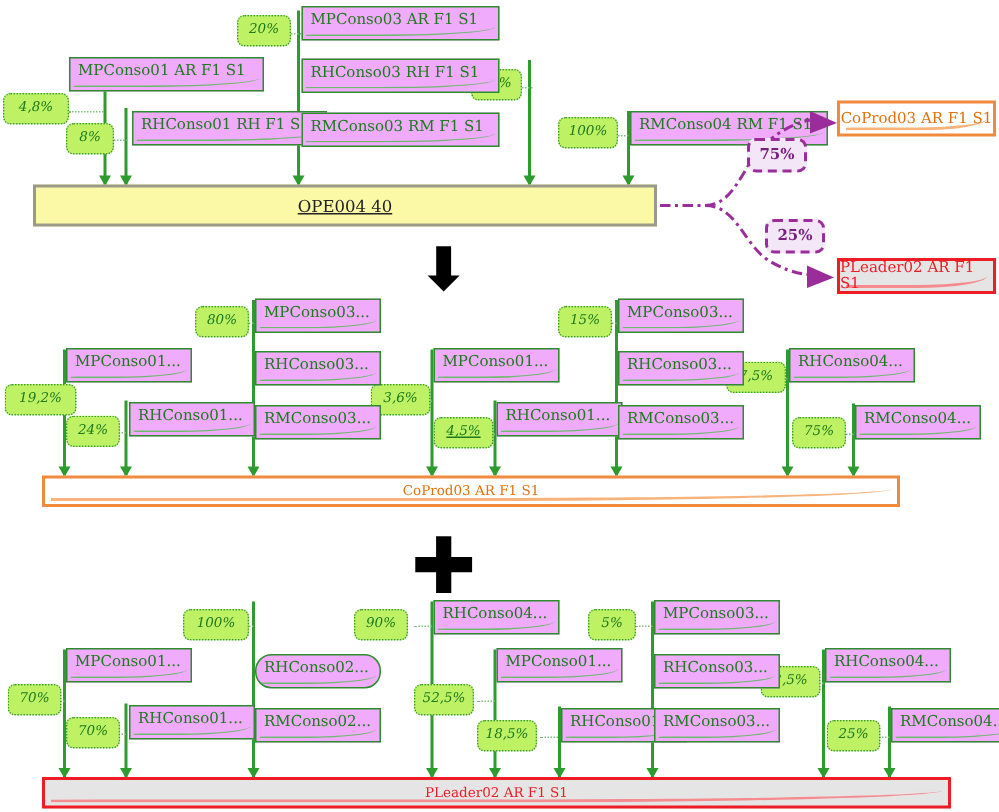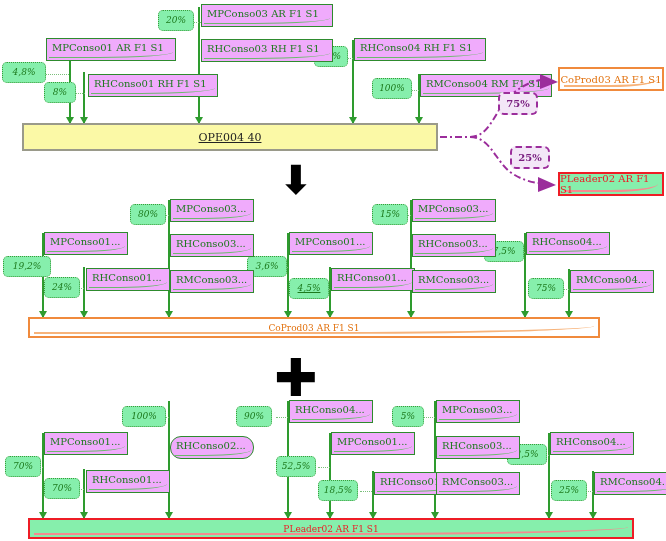--- a/index.html
+++ b/index.html
@@ -41,21 +41,21 @@
     border-bottom: 1.5px solid #6cba6c;
     border-radius: 0 0 60% 0 / 0 0 100% 0;
   }
   .flag .lbl { position: relative; }
 
   
   .pct {
     position: absolute;
     border: 1.5px dotted #3a9a3a;
     border-radius: 5px;
-    background: #86efac;
+    background: #bef264;
     color: #1d7a1d;
     font-family: "DejaVu Serif", serif;
     font-style: italic;
     font-size: 9px;
     line-height: 9px;
     padding: 5px 4px 5px 4px;
     text-align: center;
     white-space: nowrap;
     box-sizing: border-box;
   }
@@ -110,21 +110,21 @@
     color: #e2720f;
     justify-content: center;
   }
   .bar.coprod .swoosh2 {
     position: absolute;
     left: 4px; right: 4px; bottom: 2px; height: 6px;
     border-bottom: 2px solid #f7b37a;
     border-radius: 0 0 50% 0 / 0 0 100% 0;
   }
   .bar.pleader {
-    background: #86efac;
+    background: #e5e5e5;
     border: 2px solid #ee1c25;
     color: #ee1c25;
   }
   .bar.pleader .swoosh2 {
     position: absolute;
     left: 4px; right: 4px; bottom: 2px; height: 6px;
     border-bottom: 2px solid #f58b8f;
     border-radius: 0 0 50% 0 / 0 0 100% 0;
   }
   .bar .bartext { position: relative; z-index: 2; }
@@ -193,22 +193,22 @@
     <span class="swoosh"></span>
   </div>
   <div class="flag" style="left:201px; top:4px; width:132px; height:23px;">
     <span class="lbl">MPConso03 AR F1 S1</span>
     <span class="swoosh"></span>
   </div>
   <div class="flag" style="left:201px; top:39px; width:132px; height:23px;">
     <span class="lbl">RHConso03 RH F1 S1</span>
     <span class="swoosh"></span>
   </div>
-  <div class="flag" style="left:354px; top:38px; width:132px; height:23px;">
-    <span class="lbl">RHConso04 RH F1 S1</span>
+  <div class="flag" style="left:201px; top:75px; width:132px; height:23px;">
+    <span class="lbl">RMConso03 RM F1 S1</span>
     <span class="swoosh"></span>
   </div>
   <div class="flag" style="left:420px; top:74px; width:132px; height:23px;">
     <span class="lbl">RMConso04 RM F1 S1</span>
     <span class="swoosh"></span>
   </div>
 
   <div class="bar ope" style="left:22px; top:123px; width:416px; height:28px;text-decoration:underline;">
     <span class="bartext">OPE004 40</span>
   </div>
@@ -428,20 +428,24 @@
   </div>
   <div class="flag" style="left:86px; top:470px; width:84px; height:23px;">
     <span class="lbl">RHConso01...</span>
     <span class="swoosh"></span>
   </div>
 
   <div class="flag" style="left:170px; top:436px; width:84px; height:23px;border-radius:11px;">
     <span class="lbl">RHConso02...</span>
     <span class="swoosh"></span>
   </div>
+  <div class="flag" style="left:170px; top:472px; width:84px; height:23px;">
+    <span class="lbl">RMConso02...</span>
+    <span class="swoosh"></span>
+  </div>
 
   <div class="flag" style="left:289px; top:400px; width:84px; height:23px;">
     <span class="lbl">RHConso04...</span>
     <span class="swoosh"></span>
   </div>
   <div class="flag" style="left:331px; top:432px; width:84px; height:23px;">
     <span class="lbl">MPConso01...</span>
     <span class="swoosh"></span>
   </div>
   <div class="flag" style="left:374px; top:472px; width:84px; height:23px;">

